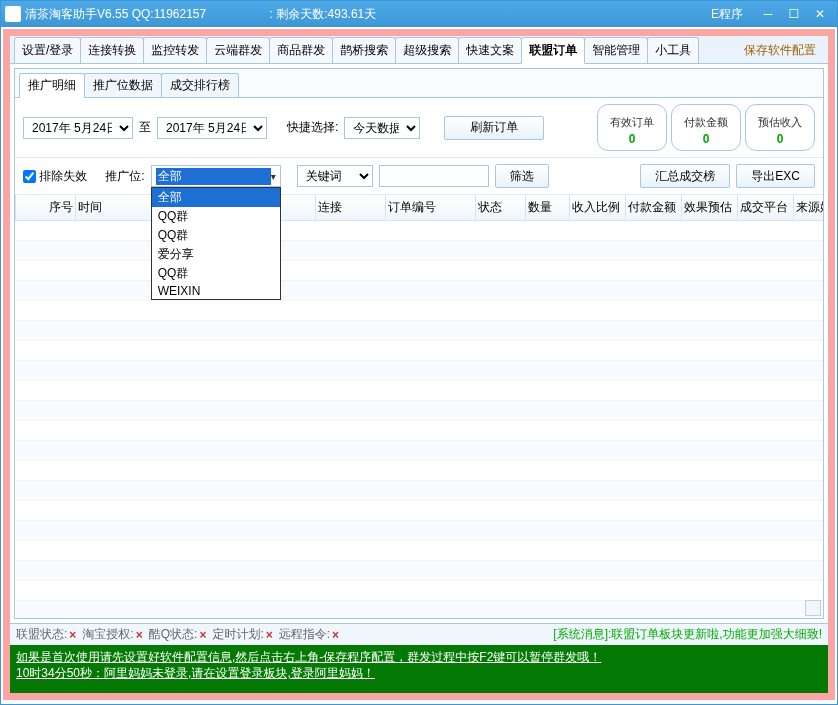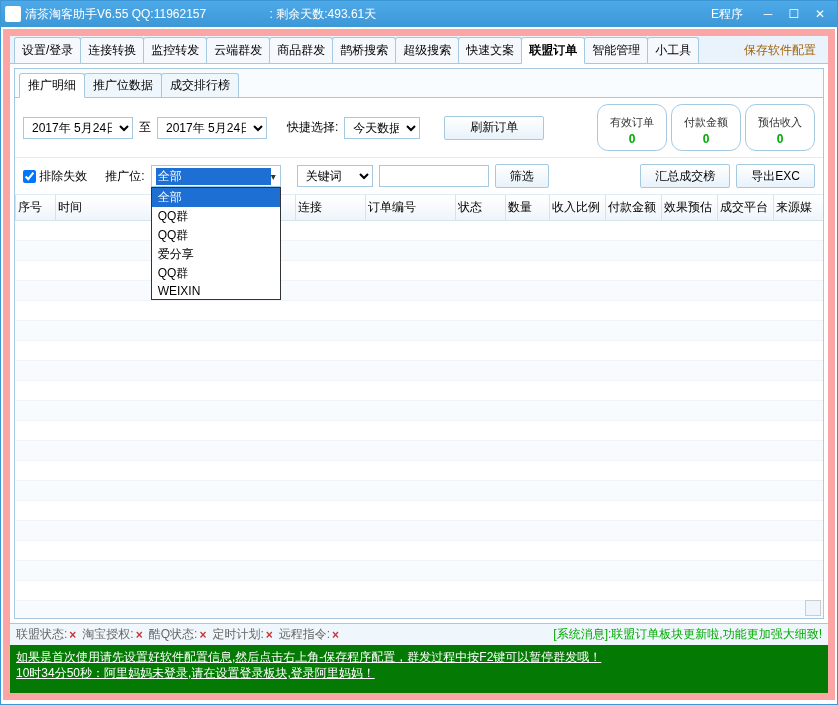--- a/index.html
+++ b/index.html
@@ -140,21 +140,21 @@
       <button class="btn" style="width:54px;justify-content:center">筛选</button>
       <div style="flex:1"></div>
       <button class="btn">汇总成交榜</button>
       <button class="btn">导出EXC</button>
     </div>
 
     <div class="tablewrap">
       <table>
         <thead>
             <tr id="thead">
-              <th style="width: 40px;">序号</th>
+              <th style="width: 60px; text-align: right;">序号</th>
               <th style="width: 110px;">时间</th>
               <th style="width: 130px;"></th>
               <th style="width: 70px;">连接</th>
               <th style="width: 90px;">订单编号</th>
               <th style="width: 50px;">状态</th>
               <th style="width: 44px;">数量</th>
               <th style="width: 56px;">收入比例</th>
               <th style="width: 56px;">付款金额</th>
               <th style="width: 56px;">效果预估</th>
               <th style="width: 56px;">成交平台</th>

